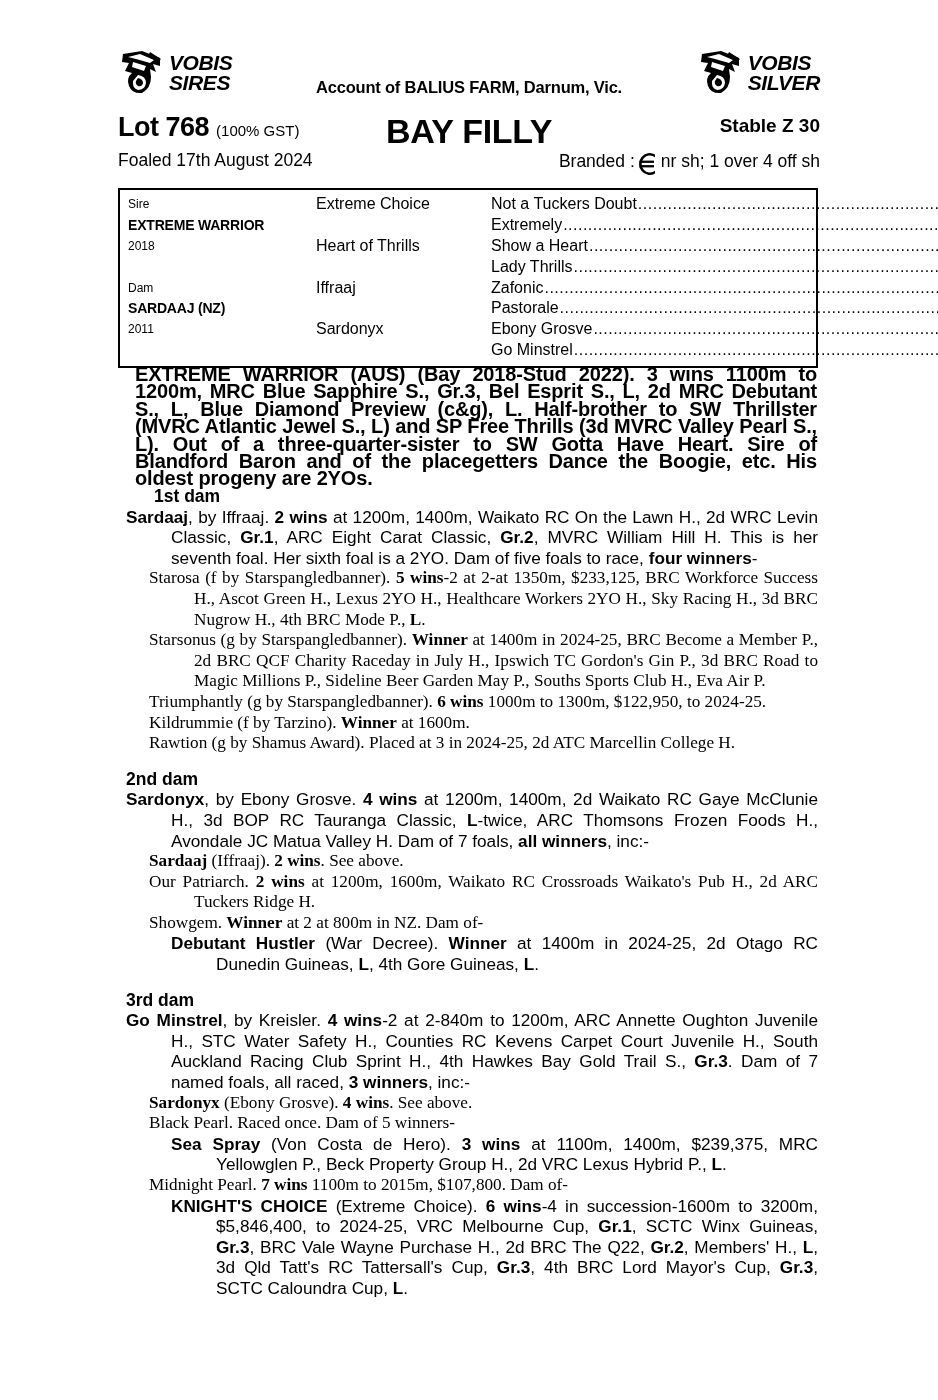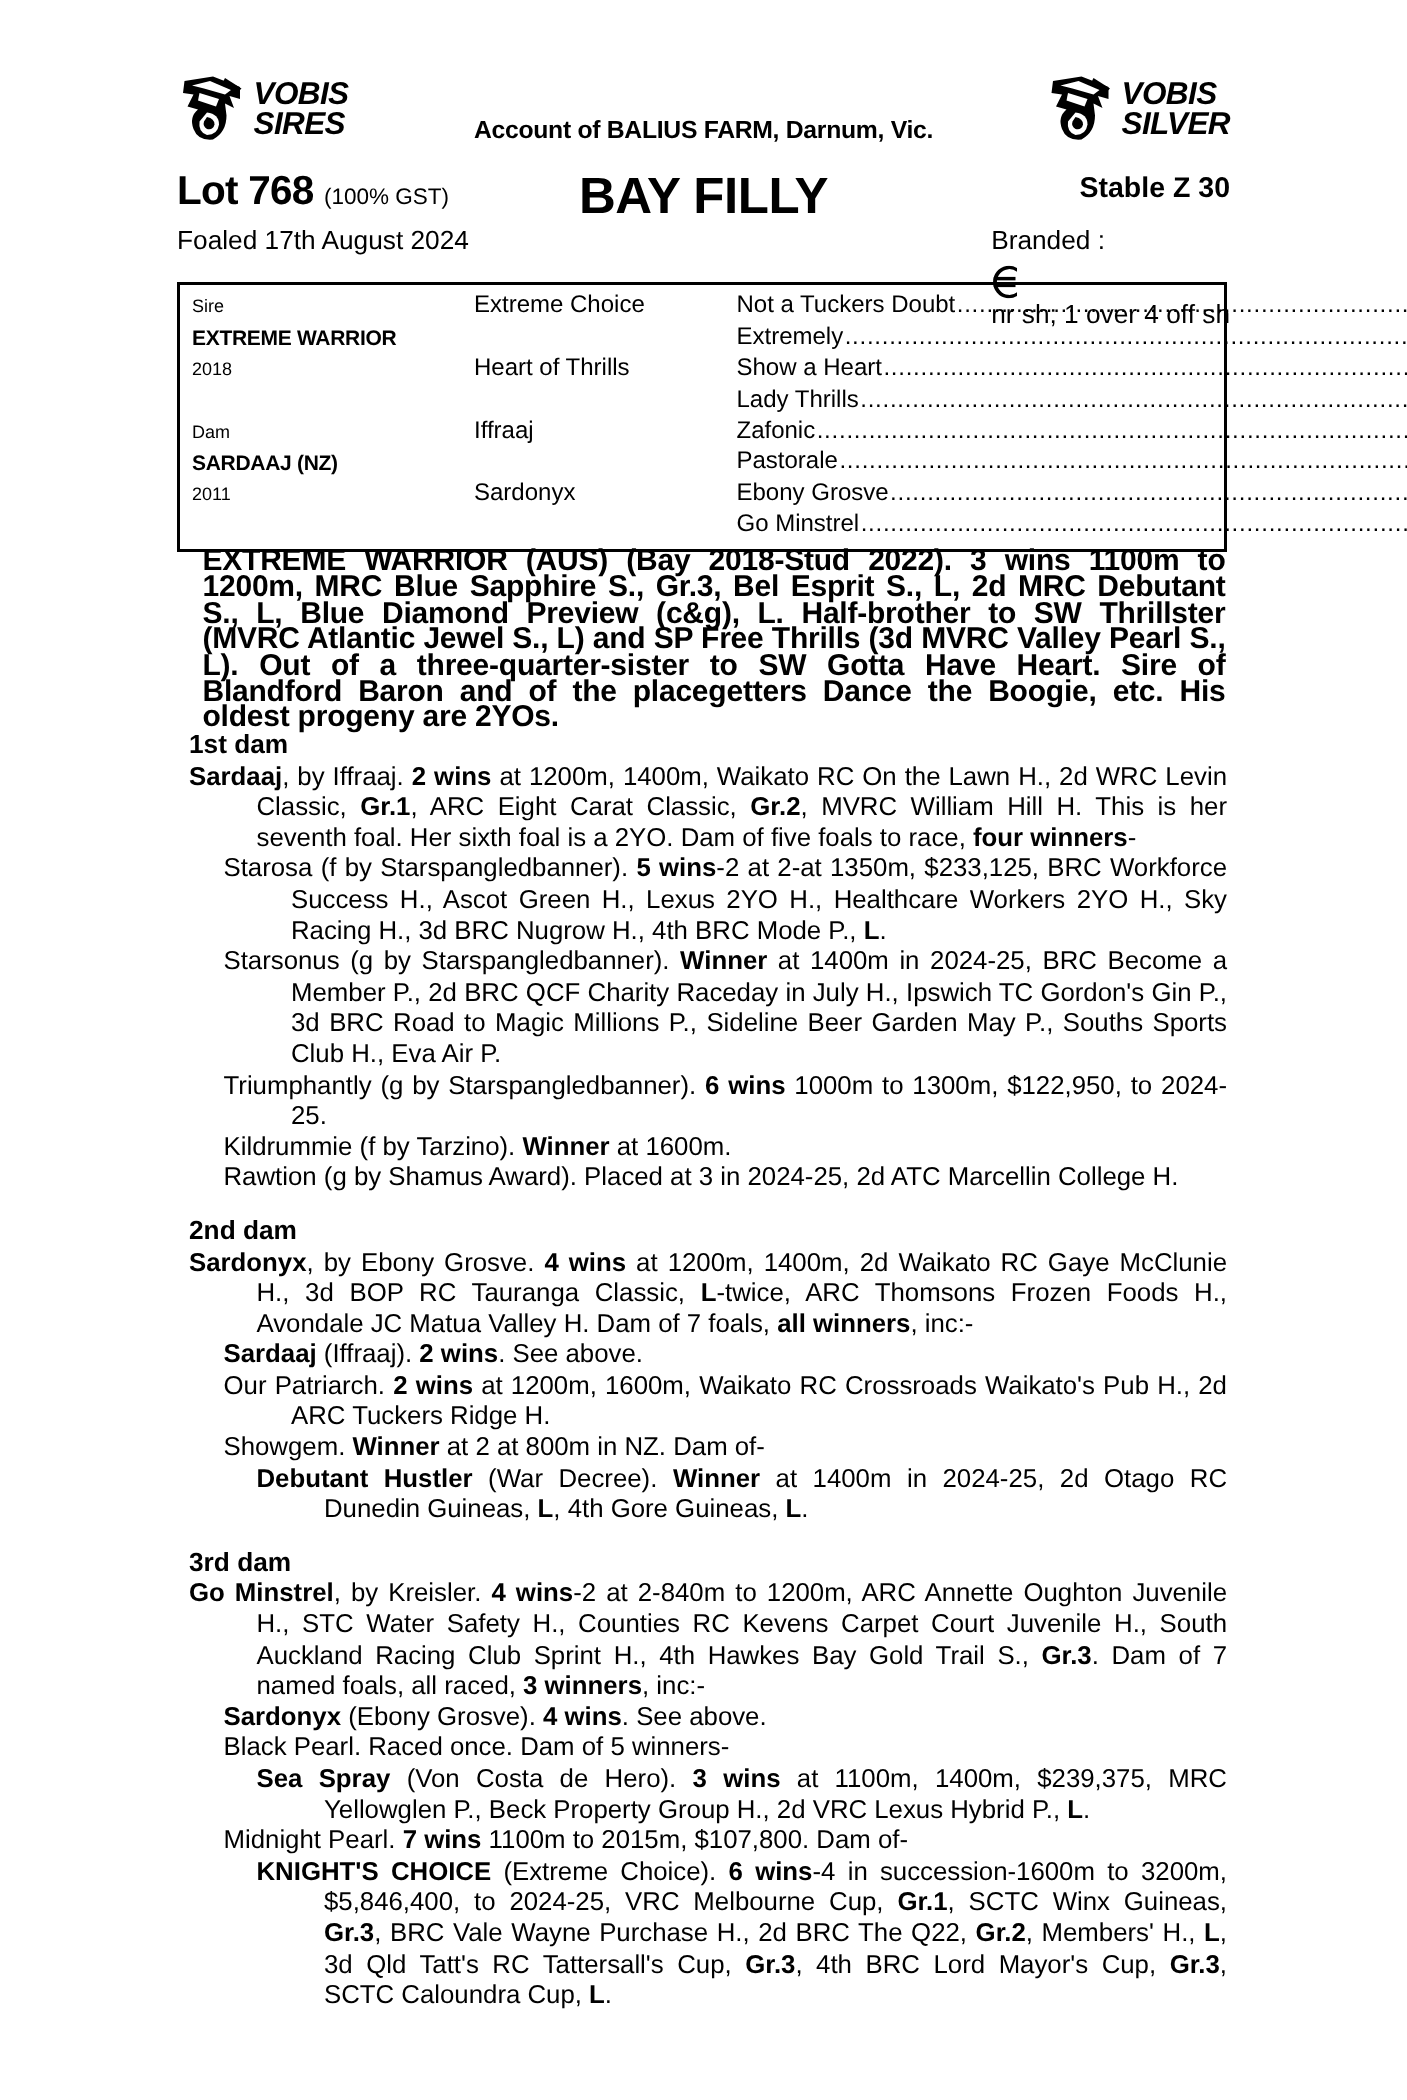--- a/index.html
+++ b/index.html
@@ -118,23 +118,22 @@
     left: 0;
     top: 0;
     white-space: nowrap;
   }
   .branded {
     position: absolute;
     right: 0;
     top: 0;
     white-space: nowrap;
     display: flex;
-    align-items: flex-start;
+    align-items: center;
     gap: 3px;
-    flex-direction: column;
   }
   .brand-glyph {
     display: inline-block;
     width: 20px;
     height: 22px;
     position: relative;
     top: 3px;
   }
 
   
@@ -209,28 +208,28 @@
     width: 692px;
     font-size: 17.2px;
     line-height: 20.6px;
   }
   .dam-head {
     font-weight: bold;
     font-size: 17.5px;
     margin-top: 15px;
     margin-bottom: 0px;
   }
-  .dam-head:first-child { margin-top: 0; }
+  .dam-head:first-child { margin-top: 0; margin-left: 28px; }
   .p {
     text-align: justify;
     text-justify: inter-word;
     margin: 0;
   }
   .ind0 { padding-left: 45px; text-indent: -45px; }
-  .ind1 { padding-left: 68px; text-indent: -45px; }
+  .ind1 { padding-left: 68px; text-indent: -45px; font-family: Liberation Serif, serif; }
   .ind2 { padding-left: 90px; text-indent: -45px; }
   b { font-weight: bold; }
 </style>
 </head>
 <body>
 
 <div class="page">
 
   <div class="header">
 

